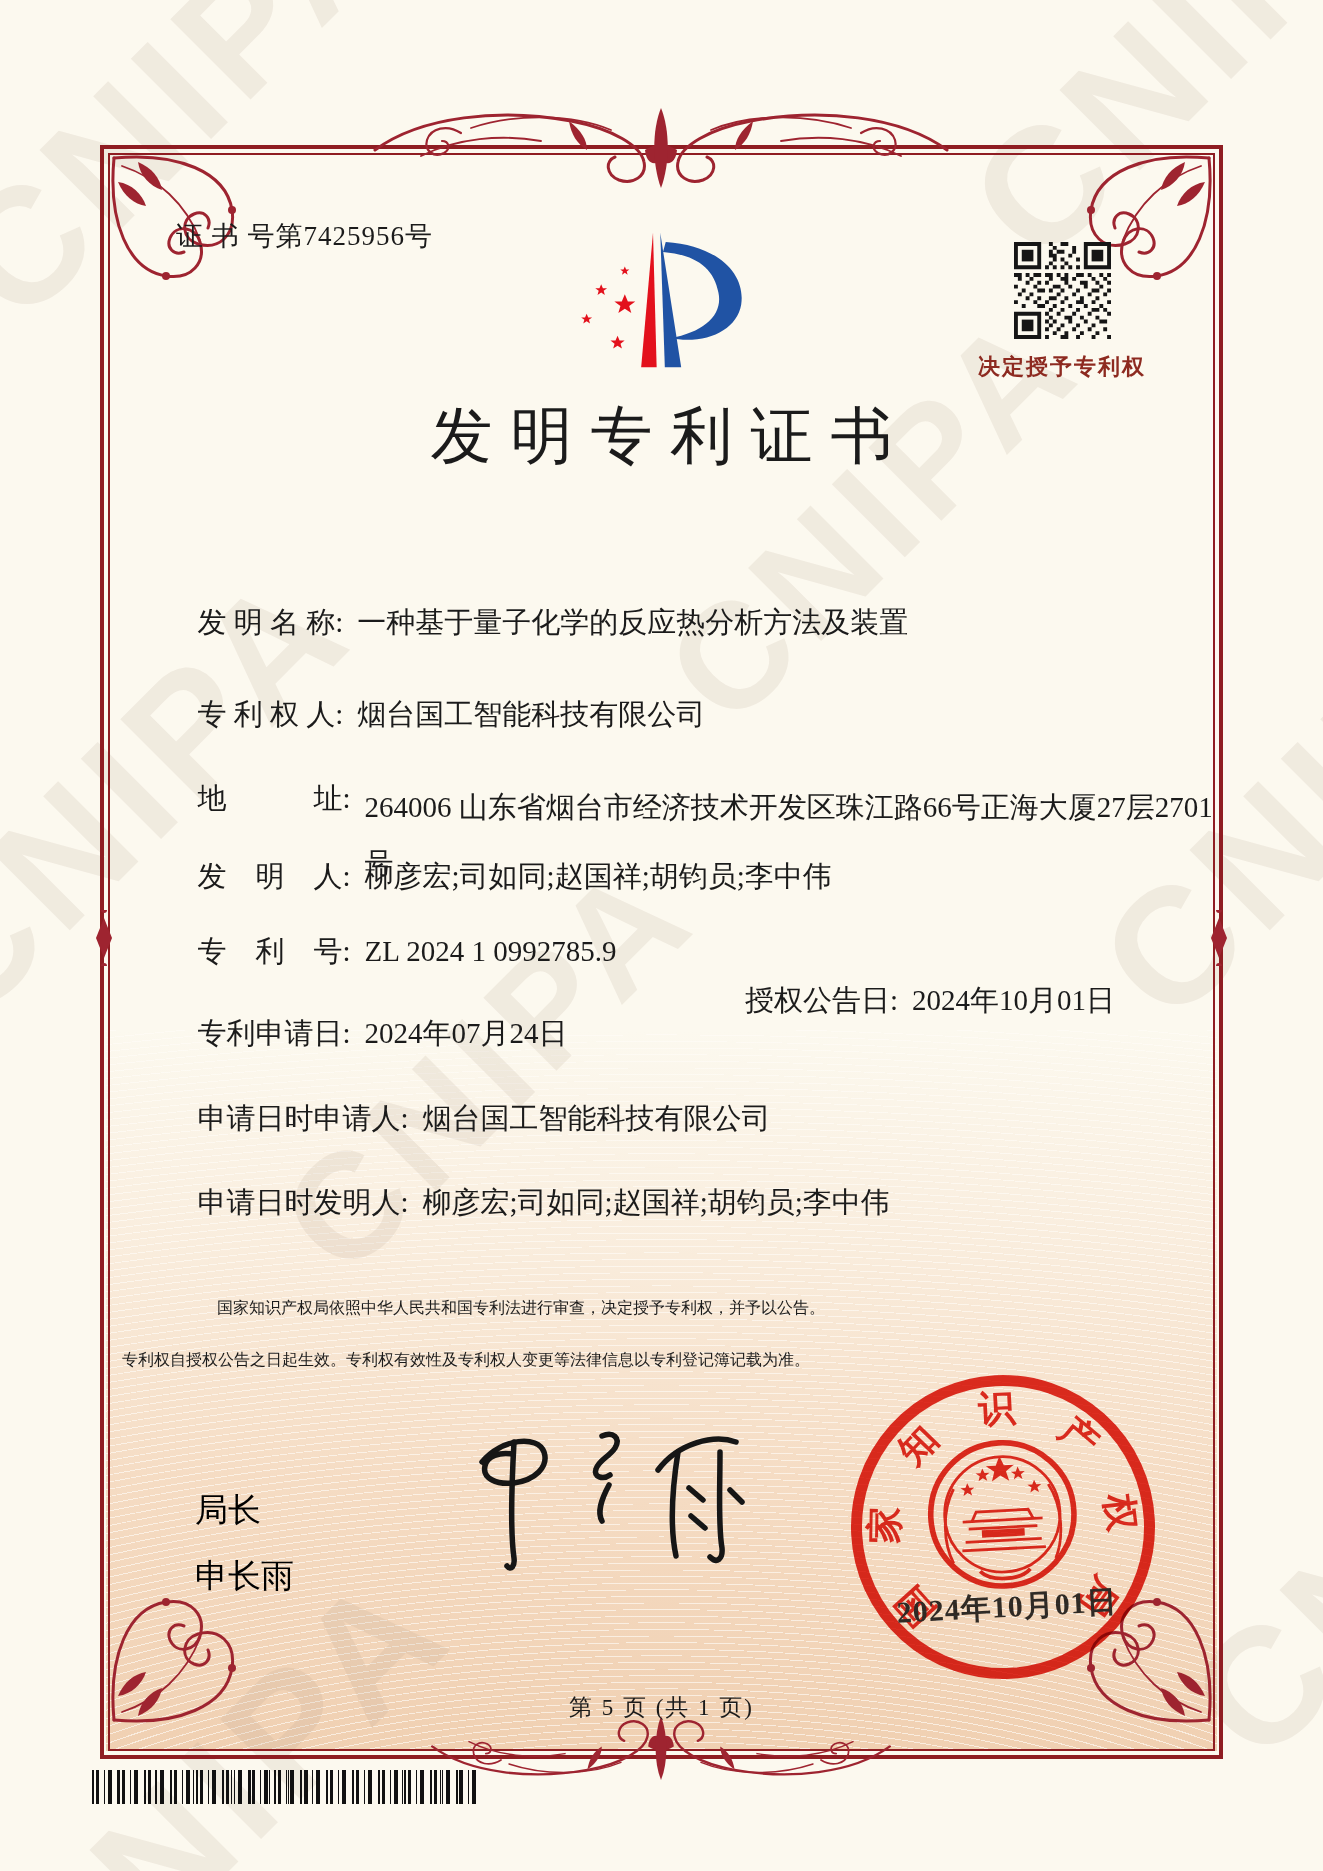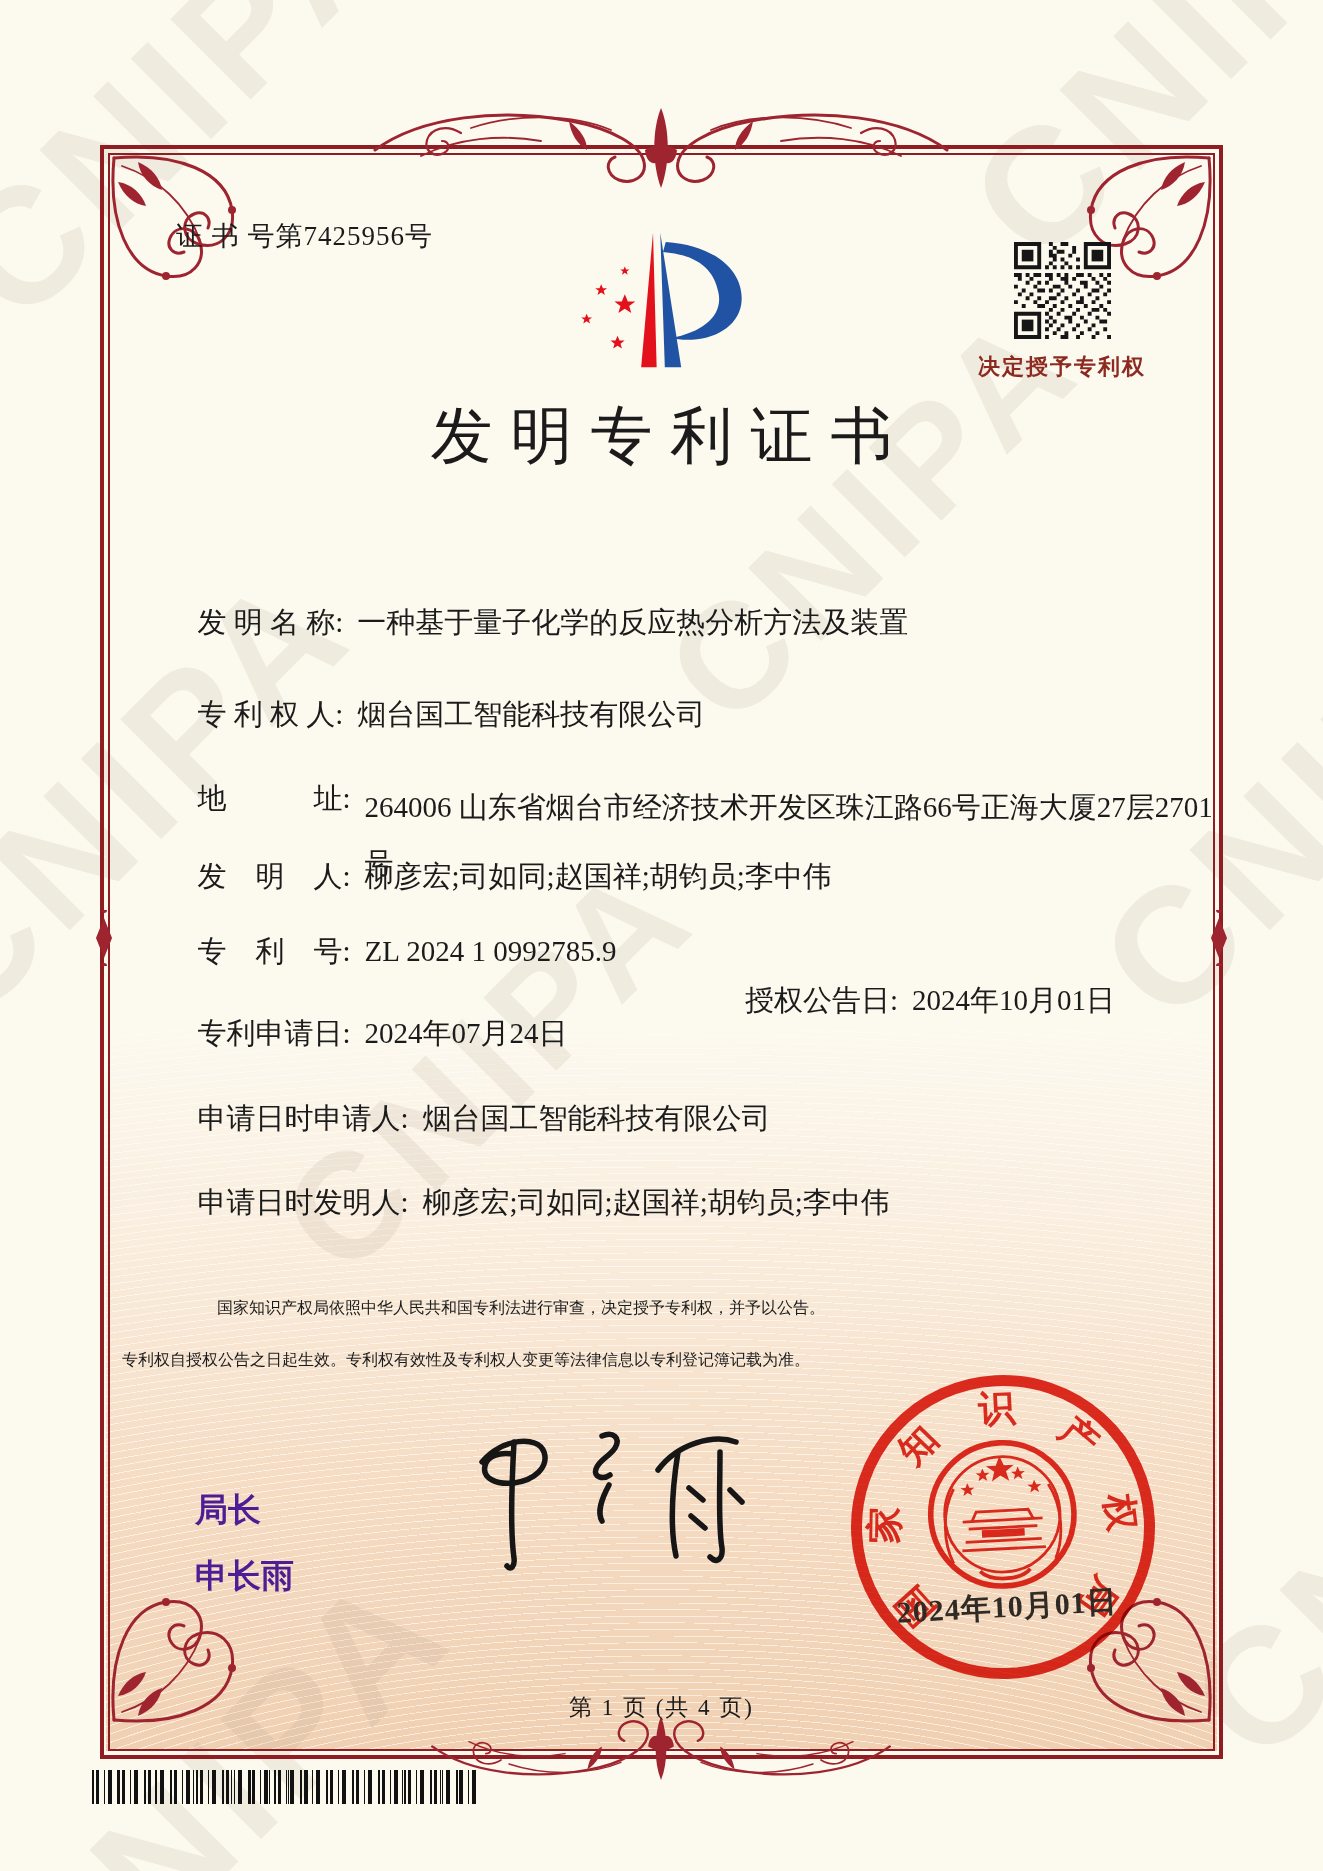--- a/index.html
+++ b/index.html
@@ -63,21 +63,21 @@
   .row-dates{top:981px;}
   .col-right{position:absolute;left:562px;top:0;white-space:pre;}
   .row-appl{top:1066px;}
   .row-inv2{top:1150px;}
   
   .body-par{position:absolute;left:122px;top:1282px;width:1092px;z-index:4;
     font-size:16px;line-height:52px;}
   .body-par .l1{padding-left:95px;}
   
   .officer{position:absolute;left:195px;z-index:5;
-    font-family:"Liberation Sans","DejaVu Sans",sans-serif;font-weight:700;font-size:33px;color:#4c1d95;text-align:right;}
+    font-family:"Liberation Sans","DejaVu Sans",sans-serif;font-weight:400;font-size:33px;color:#000000;text-align:right;}
   .officer.title-line{top:1488px;}
   .officer.name-line{top:1554px;}
   .signature{position:absolute;left:452px;top:1408px;z-index:5;}
   
   .seal{position:absolute;left:851px;top:1375px;width:304px;height:304px;z-index:6;
     transform:rotate(-3deg);opacity:.95;mix-blend-mode:multiply;}
   .seal-ring{position:absolute;inset:0;border:11px solid #df2318;border-radius:50%;}
   .seal-char{
     position:absolute;left:50%;top:50%;width:46px;height:46px;margin:-23px 0 0 -23px;
     display:flex;align-items:center;justify-content:center;
@@ -306,15 +306,15 @@
       <use href="#star5" transform="translate(49,62) scale(0.75)"></use>
       <use href="#star5" transform="translate(66,47) scale(0.75)"></use>
       <use href="#star5" transform="translate(104,47) scale(0.75)"></use>
       <use href="#star5" transform="translate(121,62) scale(0.75)"></use>
       <rect x="62" y="106" width="46" height="8"></rect>
     </g>
   </svg>
   <div class="seal-date">2024年10月01日</div>
 </div>
 
-<div class="page-info">第 1 页 (共 4 页)</div>
+<div class="page-info">第 5 页 (共 1 页)</div>
 
 <div class="barcode"></div>
 
 </body></html>

